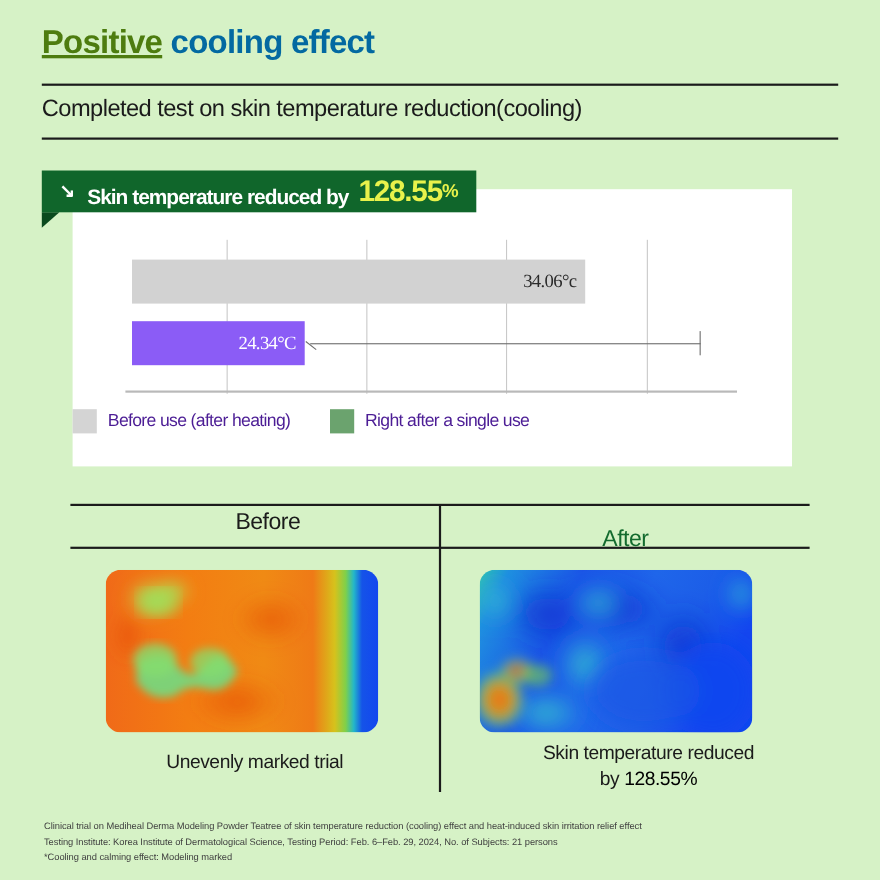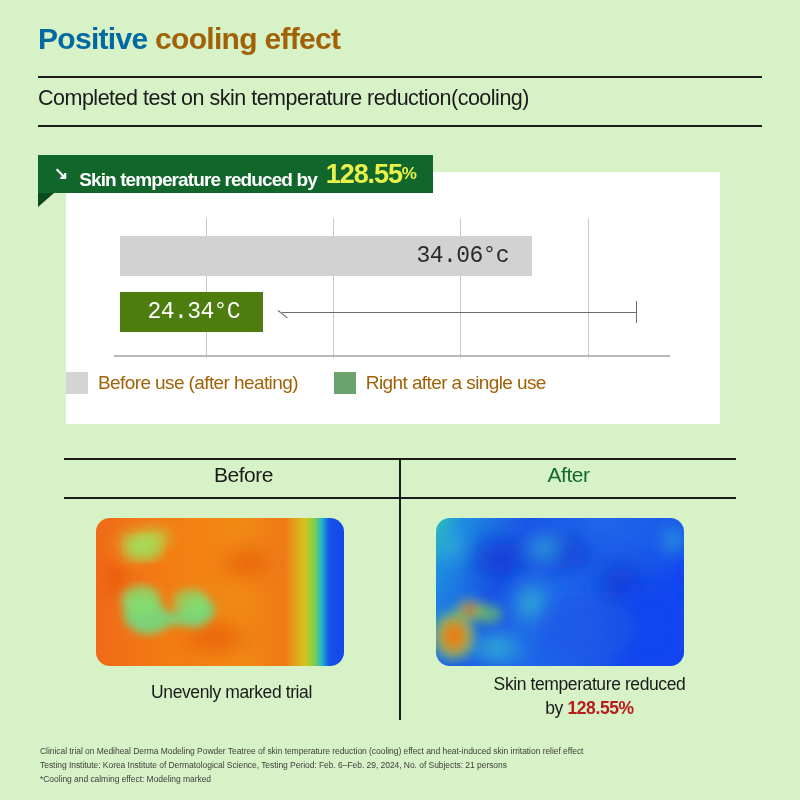--- a/index.html
+++ b/index.html
@@ -20,22 +20,22 @@
   
   .header-title {
     position: absolute;
     left: 38px;
     top: 22px;
     font-size: 30px;
     font-weight: bold;
     letter-spacing: -0.7px;
     white-space: nowrap;
   }
-  .header-title .t-dark { color: #0369a1; }
-  .header-title .t-green { color: #a16207; }
+  .header-title .t-dark { color: #4d7c0f; text-decoration: underline; }
+  .header-title .t-green { color: #0369a1; }
 
   .rule-top {
     position: absolute;
     left: 38px;
     top: 76px;
     width: 724px;
     height: 2px;
     background: #1b1b1b;
   }
 
@@ -154,29 +154,29 @@
   .bar-gray {
     left: 54px;
     top: 36px;
     width: 412px;
     height: 40px;
     background: #d2d2d2;
   }
   .bar-green {
     left: 54px;
     top: 92px;
-    width: 143px;
+    width: 157px;
     height: 40px;
-    background: #4d7c0f;
+    background: #8b5cf6;
   }
   .bar-label {
-    font-family: Liberation Mono, monospace;
-    font-size: 23px;
+    font-family: Liberation Serif, serif;
+    font-size: 17px;
     letter-spacing: -0.6px;
-    padding-right: 23px;
+    padding-right: 8px;
     white-space: nowrap;
   }
   .bar-label-dark { color: #2a2a2a; }
   .bar-label-light { color: #ffffff; }
 
   .annot-line {
     position: absolute;
     left: 216px;
     top: 112px;
     width: 355px;
@@ -217,22 +217,22 @@
   }
   .legend-swatch {
     width: 22px;
     height: 22px;
     margin-right: 10px;
     flex: none;
   }
   .sw-gray { background: #d4d4d4; }
   .sw-green { background: #6ba36e; }
   .legend-label {
-    font-size: 19px;
-    color: #a16207;
+    font-size: 16px;
+    color: #4c1d95;
     letter-spacing: -0.6px;
     white-space: nowrap;
   }
   .legend-gap { width: 16px; }
 
   
   .cmp-rule-top {
     position: absolute;
     left: 64px;
     top: 458px;
@@ -267,20 +267,21 @@
   }
   .cmp-head-before {
     left: 76px;
     width: 335px;
     color: #1b1b1b;
   }
   .cmp-head-after {
     left: 401px;
     width: 335px;
     color: #136b2e;
+    margin-top: 15px;
   }
 
   .thermal {
     position: absolute;
     top: 518px;
     width: 248px;
     height: 148px;
     border-radius: 14px;
     overflow: hidden;
   }
@@ -299,22 +300,22 @@
     left: 64px;
     top: 681px;
     width: 335px;
   }
   .cap-after {
     left: 422px;
     top: 673px;
     width: 335px;
   }
   .cap-after-pct {
-    color: #b91c1c;
-    font-weight: bold;
+    color: #000000;
+    font-weight: normal;
   }
 
   
   .footnote {
     position: absolute;
     left: 40px;
     top: 744px;
     width: 740px;
     text-align: left;
     font-size: 8.5px;

